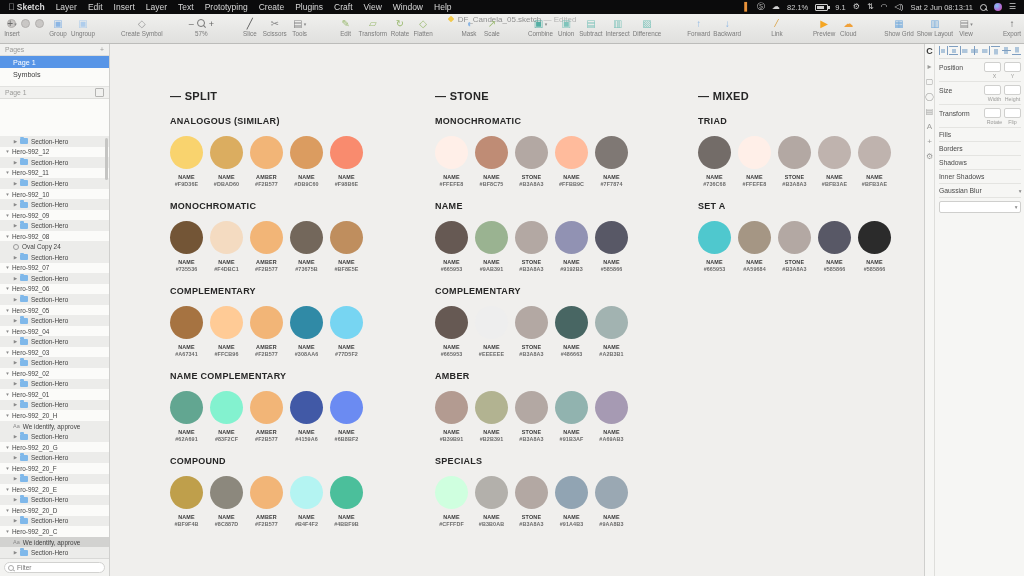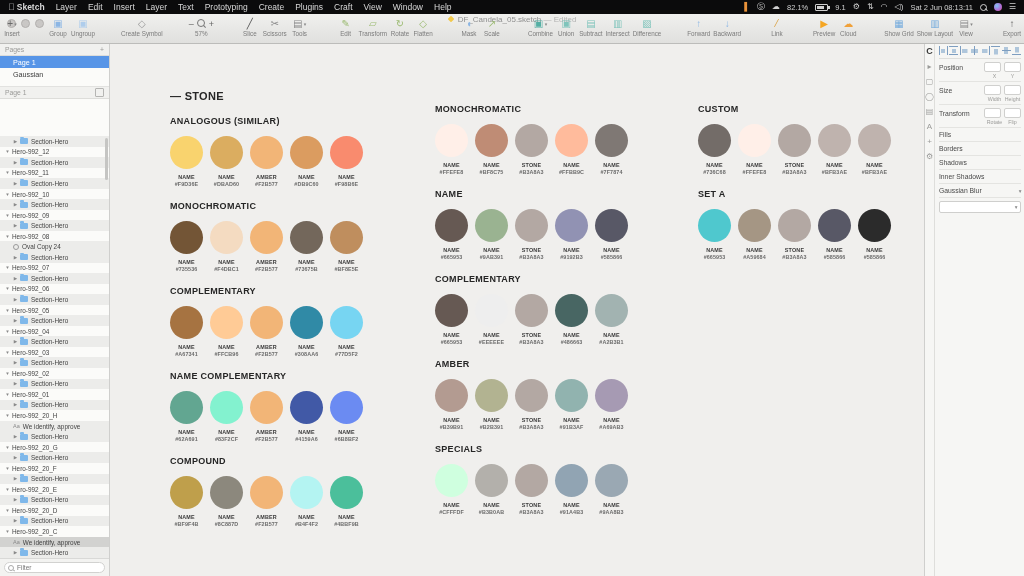--- a/index.html
+++ b/index.html
@@ -303,21 +303,21 @@
       </div>
   </div>
 
   <div id="left-side">
     <div class="panel-header">
       <span>Pages</span>
       <span>+</span>
     </div>
     <div id="pages-rows">
         <div class="page-row selected">Page 1</div>
-        <div class="page-row">Gaussian</div>
+        <div class="page-row">Symbols</div>
       </div>
     <div id="pages-sep"></div>
     <div class="panel-header">
       <span>Page 1</span>
       <span style="width:7px;height:7px;border:1px solid #b5b5b3;border-radius:1px;"></span>
     </div>
     <div id="layers-list">
       <div id="list-scrollbar"></div>
     <div class="lrow ind1 shaded">
           <span class="disc">▶</span>
@@ -501,21 +501,21 @@
         <div class="lrow ind0"></div>
       </div>
     <div id="filter-bar">
       <span id="filter-lens" class="lens-gray"></span>
       <input id="filter-input" placeholder="Filter" style="">
     </div>
   </div>
 
   <div id="canvas">
       <div class="pal-col">
-        <div class="pal-title">— STONE</div>
+        <div class="pal-title">— SPLIT</div>
         <div class="pal-group">
           <div class="pal-heading">ANALOGOUS (SIMILAR)</div>
           <div class="swatch-row">
             <div class="sw">
               <div class="sw-circle" style="background: rgb(249, 211, 110);"></div>
               <div class="sw-name">NAME</div>
               <div class="sw-hex">#F9D36E</div>
             </div>
             <div class="sw">
               <div class="sw-circle" style="background: rgb(219, 173, 96);"></div>
@@ -654,20 +654,21 @@
             </div>
             <div class="sw">
               <div class="sw-circle" style="background: rgb(75, 191, 155);"></div>
               <div class="sw-name">NAME</div>
               <div class="sw-hex">#4BBF9B</div>
             </div>
           </div>
         </div>
       </div>
       <div class="pal-col">
+        <div class="pal-title">— STONE</div>
         <div class="pal-group">
           <div class="pal-heading">MONOCHROMATIC</div>
           <div class="swatch-row">
             <div class="sw">
               <div class="sw-circle" style="background: rgb(255, 239, 232);"></div>
               <div class="sw-name">NAME</div>
               <div class="sw-hex">#FFEFE8</div>
             </div>
             <div class="sw">
               <div class="sw-circle" style="background: rgb(191, 140, 117);"></div>
@@ -806,22 +807,23 @@
             </div>
             <div class="sw">
               <div class="sw-circle" style="background: rgb(154, 168, 179);"></div>
               <div class="sw-name">NAME</div>
               <div class="sw-hex">#9AA8B3</div>
             </div>
           </div>
         </div>
       </div>
       <div class="pal-col">
-        <div class="pal-group">
-          <div class="pal-heading">CUSTOM</div>
+        <div class="pal-title">— MIXED</div>
+        <div class="pal-group">
+          <div class="pal-heading">TRIAD</div>
           <div class="swatch-row">
             <div class="sw">
               <div class="sw-circle" style="background: rgb(115, 108, 104);"></div>
               <div class="sw-name">NAME</div>
               <div class="sw-hex">#736C68</div>
             </div>
             <div class="sw">
               <div class="sw-circle" style="background: rgb(255, 239, 232);"></div>
               <div class="sw-name">NAME</div>
               <div class="sw-hex">#FFEFE8</div>

